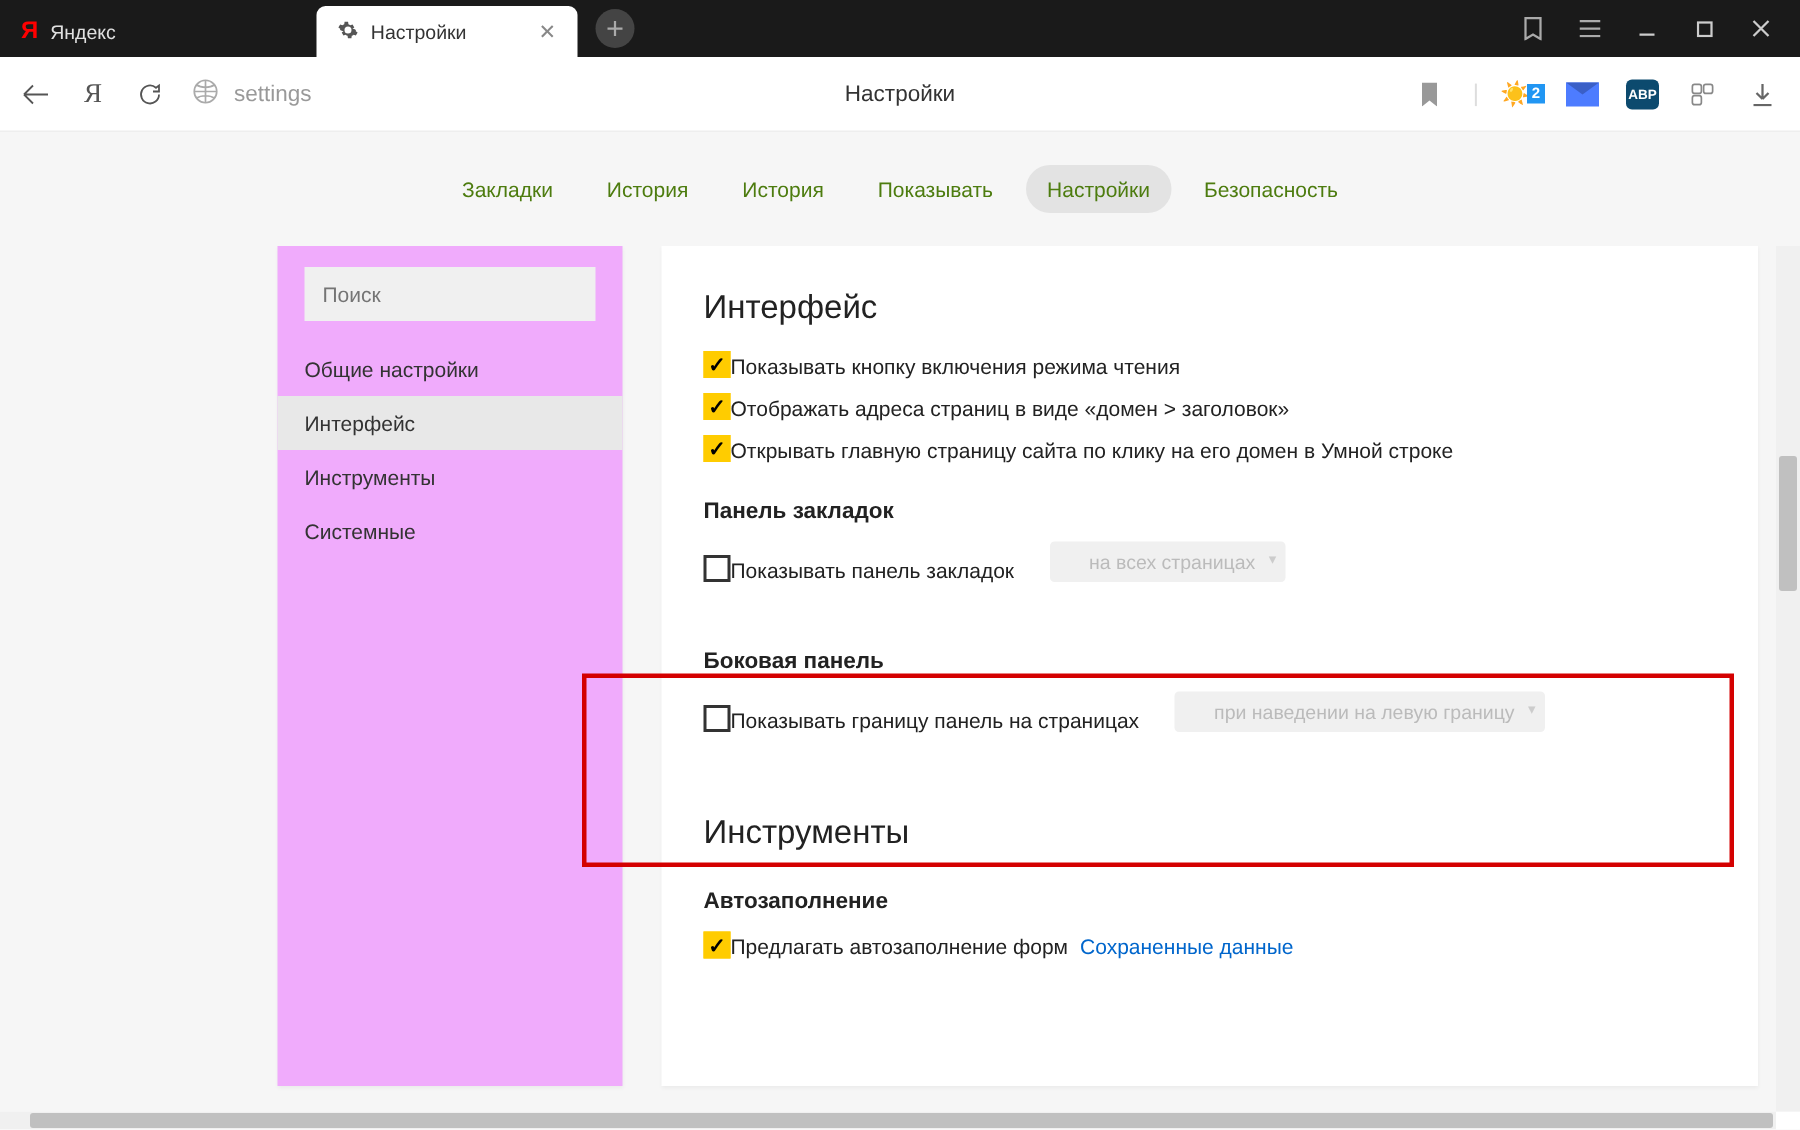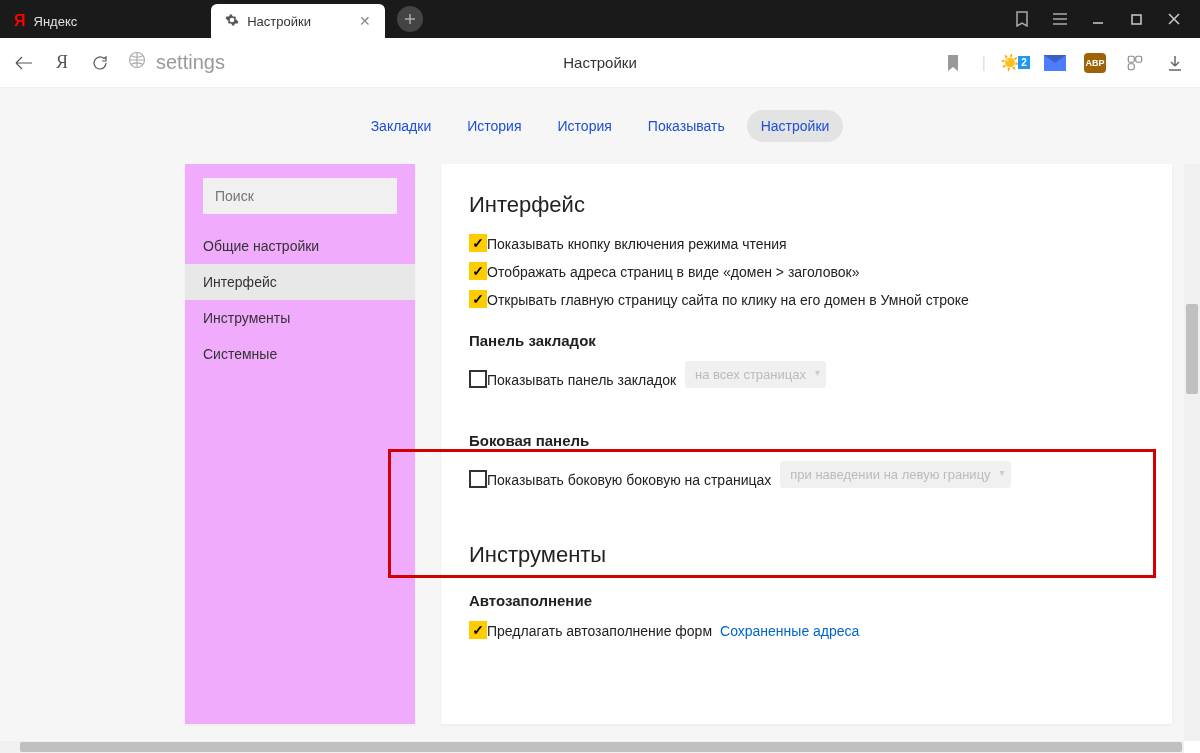--- a/index.html
+++ b/index.html
@@ -9,63 +9,63 @@
 .tab { height: 34px; display: flex; align-items: center; padding: 0 14px; font-size: 13px; color: #ccc; gap: 8px; border-radius: 6px 6px 0 0; margin-top: 4px; }
 .tab.inactive { background: transparent; color: #e0e0e0; }
 .tab.active { background: #fff; color: #333; position: relative; }
 .tab-close { margin-left: 40px; color: #888; cursor: pointer; font-size: 14px; }
 .newtab-btn { width: 26px; height: 26px; background: #444; border-radius: 50%; display: flex; align-items: center; justify-content: center; color: #aaa; margin-left: 12px; cursor: pointer; }
 .titlebar-right { margin-left: auto; display: flex; gap: 22px; padding-right: 18px; align-items: center; color: #ccc; }
 .win-btn { width: 16px; height: 16px; display: flex; align-items: center; justify-content: center; cursor: pointer; }
 
 .addrbar { height: 50px; background: #fff; display: flex; align-items: center; padding: 0 14px; gap: 18px; border-bottom: 1px solid #eee; }
 .nav-icon { width: 20px; height: 20px; display: flex; align-items: center; justify-content: center; color: #555; cursor: pointer; }
-.url-area { display: flex; align-items: center; gap: 10px; color: #888; font-size: 20px; }
+.url-area { display: flex; align-items: center; gap: 10px; color: #888; font-size: 15px; }
 .url-text { color: #999; }
 .page-title-center { position: absolute; left: 50%; transform: translateX(-50%); font-size: 15px; color: #333; }
 .addrbar-right { margin-left: auto; display: flex; gap: 18px; align-items: center; }
 .ext-icon { width: 22px; height: 22px; display: flex; align-items: center; justify-content: center; cursor: pointer; }
 
 .content { display: flex; height: calc(100% - 88px - 12px); background: #f6f6f6; position: relative; }
 
 .topnav { position: absolute; top: 0; left: 0; right: 0; height: 76px; background: #f6f6f6; display: flex; align-items: center; justify-content: center; gap: 8px; z-index: 2; }
-.topnav-item { padding: 8px 14px; font-size: 14px; color: #1d4ed8; border-radius: 18px; cursor: pointer; }
+.topnav-item { padding: 8px 14px; font-size: 14px; color: #4d7c0f; border-radius: 18px; cursor: pointer; }
 .topnav-item.active { background: #e3e3e3; }
 
 .sidebar { width: 230px; background: #f0abfc; margin-top: 76px; margin-left: 185px; height: 560px; box-shadow: 0 1px 3px rgba(0,0,0,0.05); }
 .search-box { padding: 14px 18px; }
 .search-input { width: 100%; border: none; background: #f0f0f0; padding: 10px 12px; font-size: 14px; color: #999; outline: none; }
 .sidebar-item { padding: 10px 18px; font-size: 14px; color: #333; cursor: pointer; }
 .sidebar-item.active { background: #e8e8e8; }
 
 .main { flex: 1; margin-top: 76px; margin-left: 26px; margin-right: 28px; background: #fff; padding: 20px 28px; overflow-y: auto; height: 560px; box-shadow: 0 1px 3px rgba(0,0,0,0.05); }
 .section-title { font-size: 22px; font-weight: 400; color: #222; margin-bottom: 16px; margin-top: 8px; }
 .sub-title { font-size: 15px; font-weight: 700; color: #222; margin-bottom: 12px; margin-top: 24px; }
 .check-row { display: flex; align-items: flex-end; gap: 0; margin-bottom: 12px; font-size: 14px; color: #222; }
 .check-row.small-gap { margin-bottom: 10px; }
 .chk { width: 18px; height: 18px; border: 2px solid #333; display: inline-flex; align-items: center; justify-content: center; flex-shrink: 0; cursor: pointer; }
 .chk.checked { background: #ffcc00; border-color: #ffcc00; }
 .chk.checked::after { content: '✓'; color: #000; font-weight: bold; font-size: 14px; }
-.select-disabled { background: #f0f0f0; color: #bbb; padding: 6px 20px 6px 10px; font-size: 13px; border-radius: 3px; position: relative; margin-left: 9px; }
+.select-disabled { background: #f0f0f0; color: #bbb; padding: 6px 20px 6px 26px; font-size: 13px; border-radius: 3px; position: relative; margin-left: 24px; }
 .select-disabled::after { content: '▾'; position: absolute; right: 6px; color: #ccc; font-size: 10px; }
 
 .highlight-box { position: absolute; border: 3px solid #d40000; pointer-events: none; z-index: 10; }
 .link-blue { color: #0066cc; cursor: pointer; }
 
 .scrollbar-v { position: absolute; right: 0; top: 88px; bottom: 12px; width: 16px; background: #f0f0f0; }
 .scrollbar-v-thumb { position: absolute; left: 2px; right: 2px; background: #c0c0c0; border-radius: 2px; }
 .scrollbar-h { position: absolute; bottom: 0; left: 0; right: 16px; height: 12px; background: #f0f0f0; }
 .scrollbar-h-thumb { position: absolute; top: 1px; bottom: 1px; left: 20px; right: 2px; background: #c0c0c0; border-radius: 2px; }
 .scroll-arrow-up { position: absolute; right: 3px; top: 90px; font-size: 9px; color: #888; }
 
 .weather-icon { display: flex; align-items: center; }
 .weather-badge { background: #2196f3; color: #fff; font-size: 10px; font-weight: bold; padding: 1px 3px; margin-left: -2px; }
 .mail-icon-bg { background: #4d7cff; width: 22px; height: 16px; position: relative; }
 .mail-icon-bg::before { content: ''; position: absolute; top: 0; left: 0; right: 0; border-left: 11px solid transparent; border-right: 11px solid transparent; border-top: 8px solid #3a5fc7; }
-.abp-icon { background: #a16207; border-radius: 4px; width: 22px; height: 20px; color: #fff; font-size: 9px; font-weight: bold; display: flex; align-items: center; justify-content: center; position: relative; }
+.abp-icon { background: #0c4a6e; border-radius: 4px; width: 22px; height: 20px; color: #fff; font-size: 9px; font-weight: bold; display: flex; align-items: center; justify-content: center; position: relative; }
 .abp-icon::before { content: ''; position: absolute; inset: 0; background: #d40000; clip-path: polygon(25% 0%, 75% 0%, 100% 50%, 75% 100%, 25% 100%, 0% 50%); z-index: -1; }
 </style>
 </head>
 <body>
 
 <div class="titlebar">
   <div class="tab inactive">
     <span style="color:#ff0000;font-weight:bold;font-size:16px">Я</span>
     <span>Яндекс</span>
   </div>
@@ -166,20 +166,21 @@
   </div>
 </div>
 
 <div class="content">
   <div class="topnav">
     <span class="topnav-item">Закладки</span>
     <span class="topnav-item">История</span>
     <span class="topnav-item">История</span>
     <span class="topnav-item">Показывать</span>
     <span class="topnav-item active">Настройки</span>
+    <span class="topnav-item">Безопасность</span>
   </div>
 
   <div class="sidebar">
     <div class="search-box">
       <input class="search-input" placeholder="Поиск" style="">
     </div>
     <div class="sidebar-item">Общие настройки</div>
     <div class="sidebar-item active">Интерфейс</div>
     <div class="sidebar-item">Инструменты</div>
     <div class="sidebar-item">Системные</div>
@@ -204,31 +205,31 @@
     <div class="sub-title">Панель закладок</div>
     <div class="check-row">
       <span class="chk"></span>
       <span>Показывать панель закладок</span>
       <span class="select-disabled">на всех страницах</span>
     </div>
 
     <div class="sub-title" style="margin-top:44px">Боковая панель</div>
     <div class="check-row">
       <span class="chk"></span>
-      <span>Показывать боковую боковую на страницах</span>
+      <span>Показывать границу панель на страницах</span>
       <span class="select-disabled">при наведении на левую границу</span>
     </div>
 
     <div class="section-title" style="margin-top:54px">Инструменты</div>
 
     <div class="sub-title">Автозаполнение</div>
     <div class="check-row">
       <span class="chk checked"></span>
       <span>Предлагать автозаполнение форм</span>
-      <span class="link-blue" style="margin-left:8px">Сохраненные адреса</span>
+      <span class="link-blue" style="margin-left:8px">Сохраненные данные</span>
     </div>
   </div>
 </div>
 
 <div class="highlight-box" style="top:449px; left:388px; width:768px; height:129px"></div>
 
 <div class="scrollbar-v">
   <div class="scrollbar-v-thumb" style="top:216px; height:90px"></div>
 </div>
 <span class="scroll-arrow-up">▲</span>

